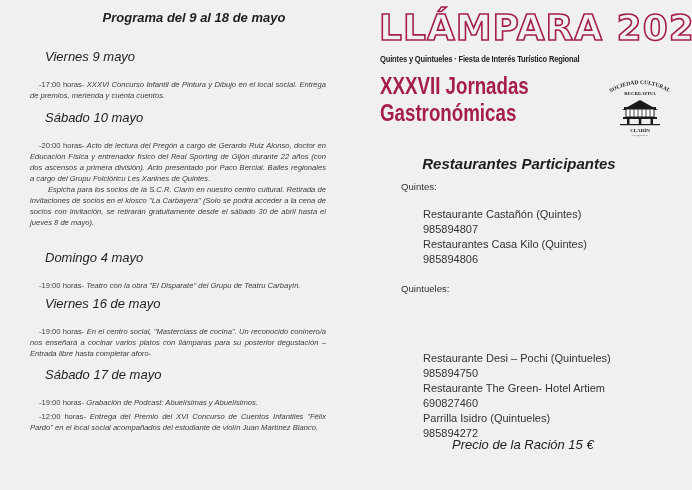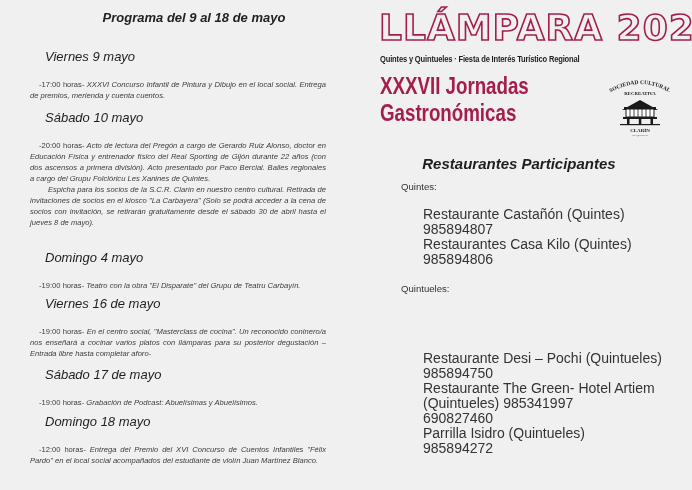--- a/index.html
+++ b/index.html
@@ -122,21 +122,21 @@
   }
   .group-label {
     position: absolute;
     left: 401px;
     font-size: 9.6px;
     color: #333;
   }
   .rest-list {
     position: absolute;
     left: 423px;
-    font-size: 14px;
+    font-size: 11px;
     color: #333;
     line-height: 15px;
   }
   .rest-list div { white-space: nowrap; }
   .price {
     position: absolute;
     left: 452px;
     top: 437px;
     font-size: 13px;
     font-style: italic;
@@ -182,21 +182,20 @@
     </div>
 
     <div class="day" style="top:352px;">
       <div class="day-title">Sábado 17 de mayo</div>
       <div class="day-text">
         <p><span class="hora">-19:00 horas-</span><span> Grabación de Podcast: Abuelísimas y Abuelísimos.</span></p>
       </div>
     </div>
 
     <div class="day" style="top:399px;">
-      <div class="day-title">Domingo 18 mayo</div>
       <div class="day-text">
         <p><span class="hora">-12:00 horas-</span><span> Entrega del Premio del XVI Concurso de Cuentos Infantiles "Félix Pardo" en el local social acompañados del estudiante de violín Juan Martínez Blanco.</span></p>
       </div>
     </div>
   </div>
 
   <div class="title-main">LLÁMPARA 2025</div>
   <div class="subtitle">Quintes y Quintueles · Fiesta de Interés Turístico Regional</div>
   <div class="jornadas">
     <div>XXXVII Jornadas</div>
@@ -243,19 +242,19 @@
     <div>985894807</div>
     <div>Restaurantes Casa Kilo (Quintes)</div>
     <div>985894806</div>
   </div>
 
   <div class="group-label" style="top:283px;">Quintueles:</div>
   <div class="rest-list" style="top:311px;margin-top:40px;">
     <div>Restaurante Desi – Pochi (Quintueles)</div>
     <div>985894750</div>
     <div>Restaurante The Green- Hotel Artiem</div>
-    <div>(Quintueles) 985341997</div>
     <div>690827460</div>
     <div>Parrilla Isidro (Quintueles)</div>
     <div>985894272</div>
   </div>
 
+  <div class="price">Precio de la Ración 15 €</div>
 </div>
 
 </body></html>

